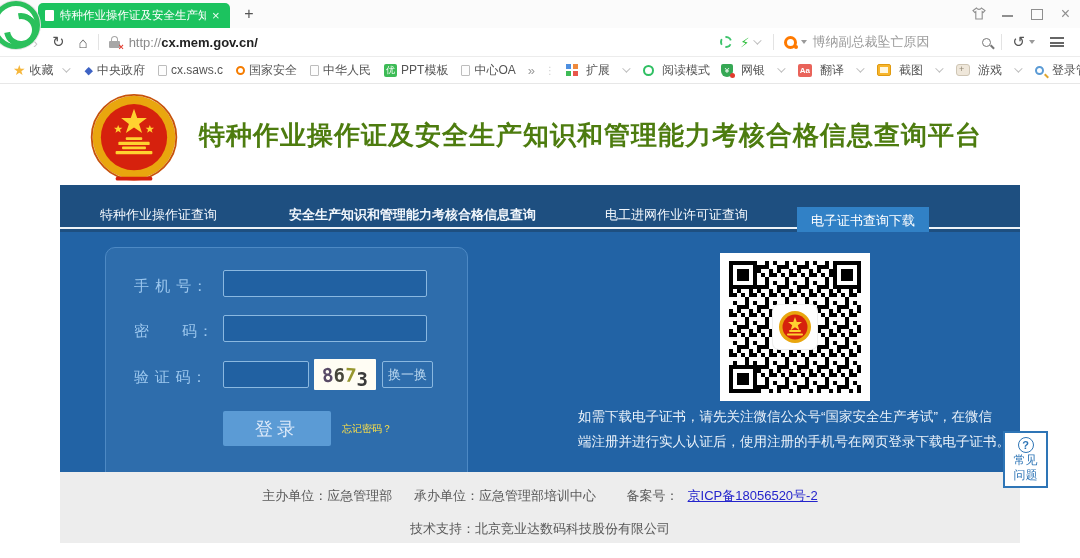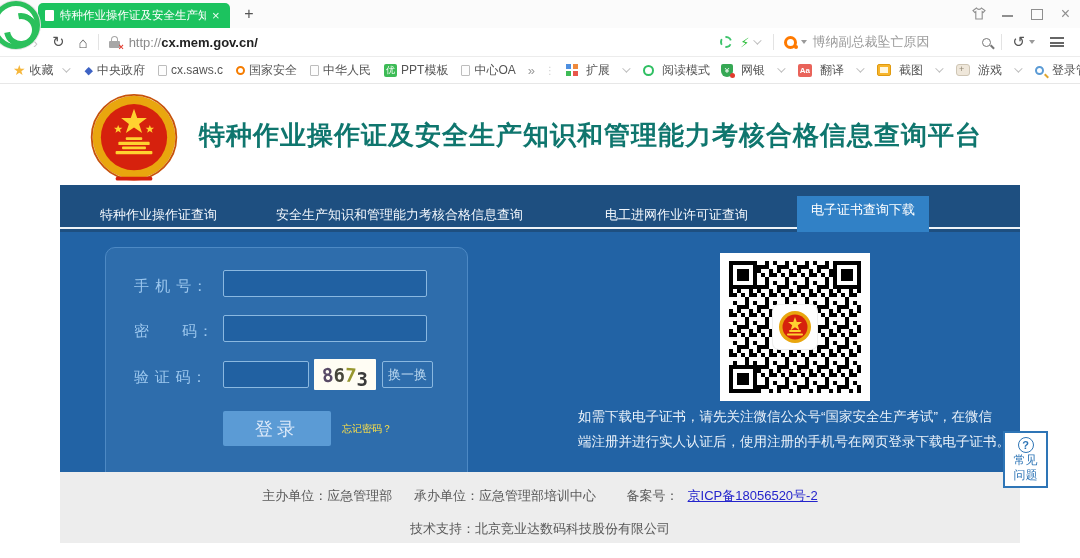--- a/index.html
+++ b/index.html
@@ -81,26 +81,26 @@
   .ic-game { width:14px; height:12px; background:#efe7da; border:1px solid #cfc6b5; border-radius:3px; position:relative; display:inline-block; }
   .ic-game:after { content:"+"; position:absolute; left:2px; top:-1px; color:#8f8674; font-size:9px; }
   .ic-mag { width:9px; height:9px; border:2px solid #5b9bd5; border-radius:50%; position:relative; display:inline-block; }
   .ic-mag:after { content:""; position:absolute; left:7px; top:7px; width:5px; height:2px; background:#e0a62e; transform:rotate(45deg); }
   .ic-live { width:13px; height:12px; background:#e8574b; border-radius:2px; position:relative; display:inline-block; }
   .ic-live:after { content:""; position:absolute; left:2px; top:3px; width:9px; height:6px; background:#fde8e6; }
 
   
   .pagearea { position:absolute; left:0; top:84px; width:1080px; height:474px; background:#fff; }
   .emblem { position:absolute; left:88px; top:10px; }
-  .site-title { position:absolute; left:199px; top:34px; font-size:26px; font-weight:bold; color:#0f766e; letter-spacing:1px; white-space:nowrap; }
+  .site-title { position:absolute; left:199px; top:34px; font-size:26px; font-weight:bold; color:#4d7c0f; letter-spacing:1px; white-space:nowrap; }
 
   .navband { position:absolute; left:60px; top:101px; width:960px; height:47px; background:#1e4f80; }
   .nav-underline { position:absolute; left:0; bottom:3px; width:100%; height:2px; background:#eef3f8; }
   .navtab { position:absolute; bottom:8px; color:#f2f7fc; font-size:13px; white-space:nowrap; cursor:default; }
-  .navtab.active { bottom:0; height:36px; line-height:28px; background:#3181c6; color:#fff; padding:0 14px; z-index:2; }
+  .navtab.active { bottom:0; height:25px; line-height:28px; background:#3181c6; color:#fff; padding:0 14px; z-index:2; }
 
   .bluearea { position:absolute; left:60px; top:148px; width:960px; height:240px; background:#2263a5; }
 
   .login-panel { position:absolute; left:45px; top:15px; width:363px; height:248px; background:#2e6dac;
      border:1px solid #4d89c4; border-radius:10px; }
   .form-label { position:absolute; color:#9cc7ee; font-size:15px; letter-spacing:1px; white-space:pre; }
   .form-input { position:absolute; background:#2161a2; border:1px solid #8ab8e0; border-radius:2px;
      height:27px; color:#dcebf8; font-size:14px; padding:0 6px; outline:none; }
   .captcha-box { position:absolute; left:208px; top:111px; width:62px; height:31px; background:#fffdf4;
      border-radius:1px; display:flex; align-items:center; justify-content:center; font-family:"DejaVu Sans Mono","DejaVu Sans",monospace; }
@@ -283,21 +283,21 @@
         <rect x="41" y="47" width="18" height="3" rx="1" fill="#ffd230"></rect>
         <rect x="36" y="84" width="28" height="7" rx="2" fill="#e9a60e"></rect>
         <rect x="30" y="90" width="40" height="4" rx="2" fill="#d6210d"></rect>
       </svg>
     </div>
     <div class="site-title">特种作业操作证及安全生产知识和管理能力考核合格信息查询平台</div>
 
     <div class="navband">
       <div class="nav-underline"></div>
       <span class="navtab" style="left:40px;">特种作业操作证查询</span>
-      <span class="navtab" style="left:216px;">安全生产知识和管理能力考核合格信息查询</span>
+      <span class="navtab" style="left:229px;font-weight:bold;">安全生产知识和管理能力考核合格信息查询</span>
       <span class="navtab" style="left:545px;">电工进网作业许可证查询</span>
       <span class="navtab active" style="left:737px;">电子证书查询下载</span>
     </div>
 
     <div class="bluearea">
 
       <div class="login-panel">
         <span class="form-label" style="left:28px; top:29px;">手 机 号：</span>
         <input class="form-input" style="left: 117px; top: 22px; width: 204px;" type="text">
         <span class="form-label" style="left:28px; top:74px;">密　　码：</span>

